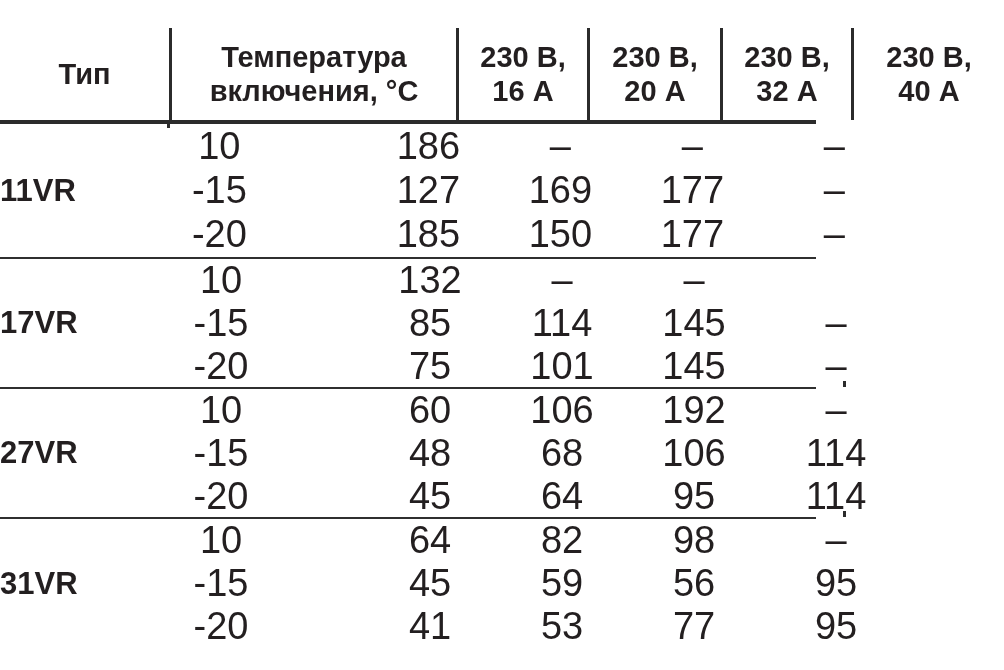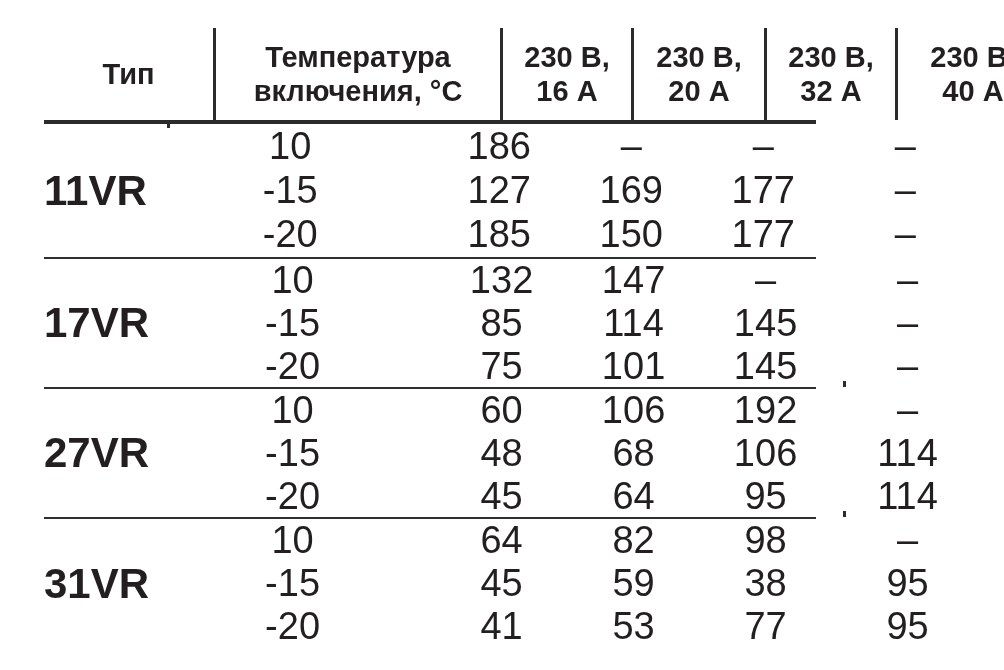--- a/index.html
+++ b/index.html
@@ -14,21 +14,20 @@
     width: 1004px;
     height: 670px;
     background: #ffffff;
     overflow: hidden;
   }
   .spec-table {
     position: absolute;
     top: 28px;
     left: 0;
     width: 816px;
-    padding-left: 44px;
   }
   
   .header-row {
     display: grid;
     grid-template-columns: 169px 287px 131px 133px 131px 153px;
     height: 96px;
     border-bottom: 4px solid #2b2b2b;
   }
   .hcell {
     display: flex;
@@ -51,21 +50,21 @@
     border-top: 2px solid #2f2f2f;
     height: 130px;
   }
   .group:last-child { height: 131px; }
   .type-cell {
     width: 169px;
     display: flex;
     align-items: center;
     justify-content: center;
     font-weight: 700;
-    font-size: 42px;
+    font-size: 31px;
   }
   .rows {
     flex: 1;
     display: grid;
     grid-template-rows: repeat(3, 1fr);
   }
   .row {
     display: grid;
     grid-template-columns: 287px 131px 133px 131px 153px;
   }
@@ -144,21 +143,20 @@
         </div>
       </div>
     </div>
 
     <div class="group">
       <div class="type-cell">17VR</div>
       <div class="rows">
         <div class="row">
           <div class="cell">10</div>
           <div class="cell">132</div>
-          <div class="cell">147</div>
           <div class="cell">–</div>
           <div class="cell">–</div>
         </div>
         <div class="row">
           <div class="cell">-15</div>
           <div class="cell">85</div>
           <div class="cell">114</div>
           <div class="cell">145</div>
           <div class="cell">–</div>
         </div>
@@ -206,21 +204,21 @@
           <div class="cell">10</div>
           <div class="cell">64</div>
           <div class="cell">82</div>
           <div class="cell">98</div>
           <div class="cell">–</div>
         </div>
         <div class="row">
           <div class="cell">-15</div>
           <div class="cell">45</div>
           <div class="cell">59</div>
-          <div class="cell">38</div>
+          <div class="cell">56</div>
           <div class="cell">95</div>
         </div>
         <div class="row">
           <div class="cell">-20</div>
           <div class="cell">41</div>
           <div class="cell">53</div>
           <div class="cell">77</div>
           <div class="cell">95</div>
         </div>
       </div>

